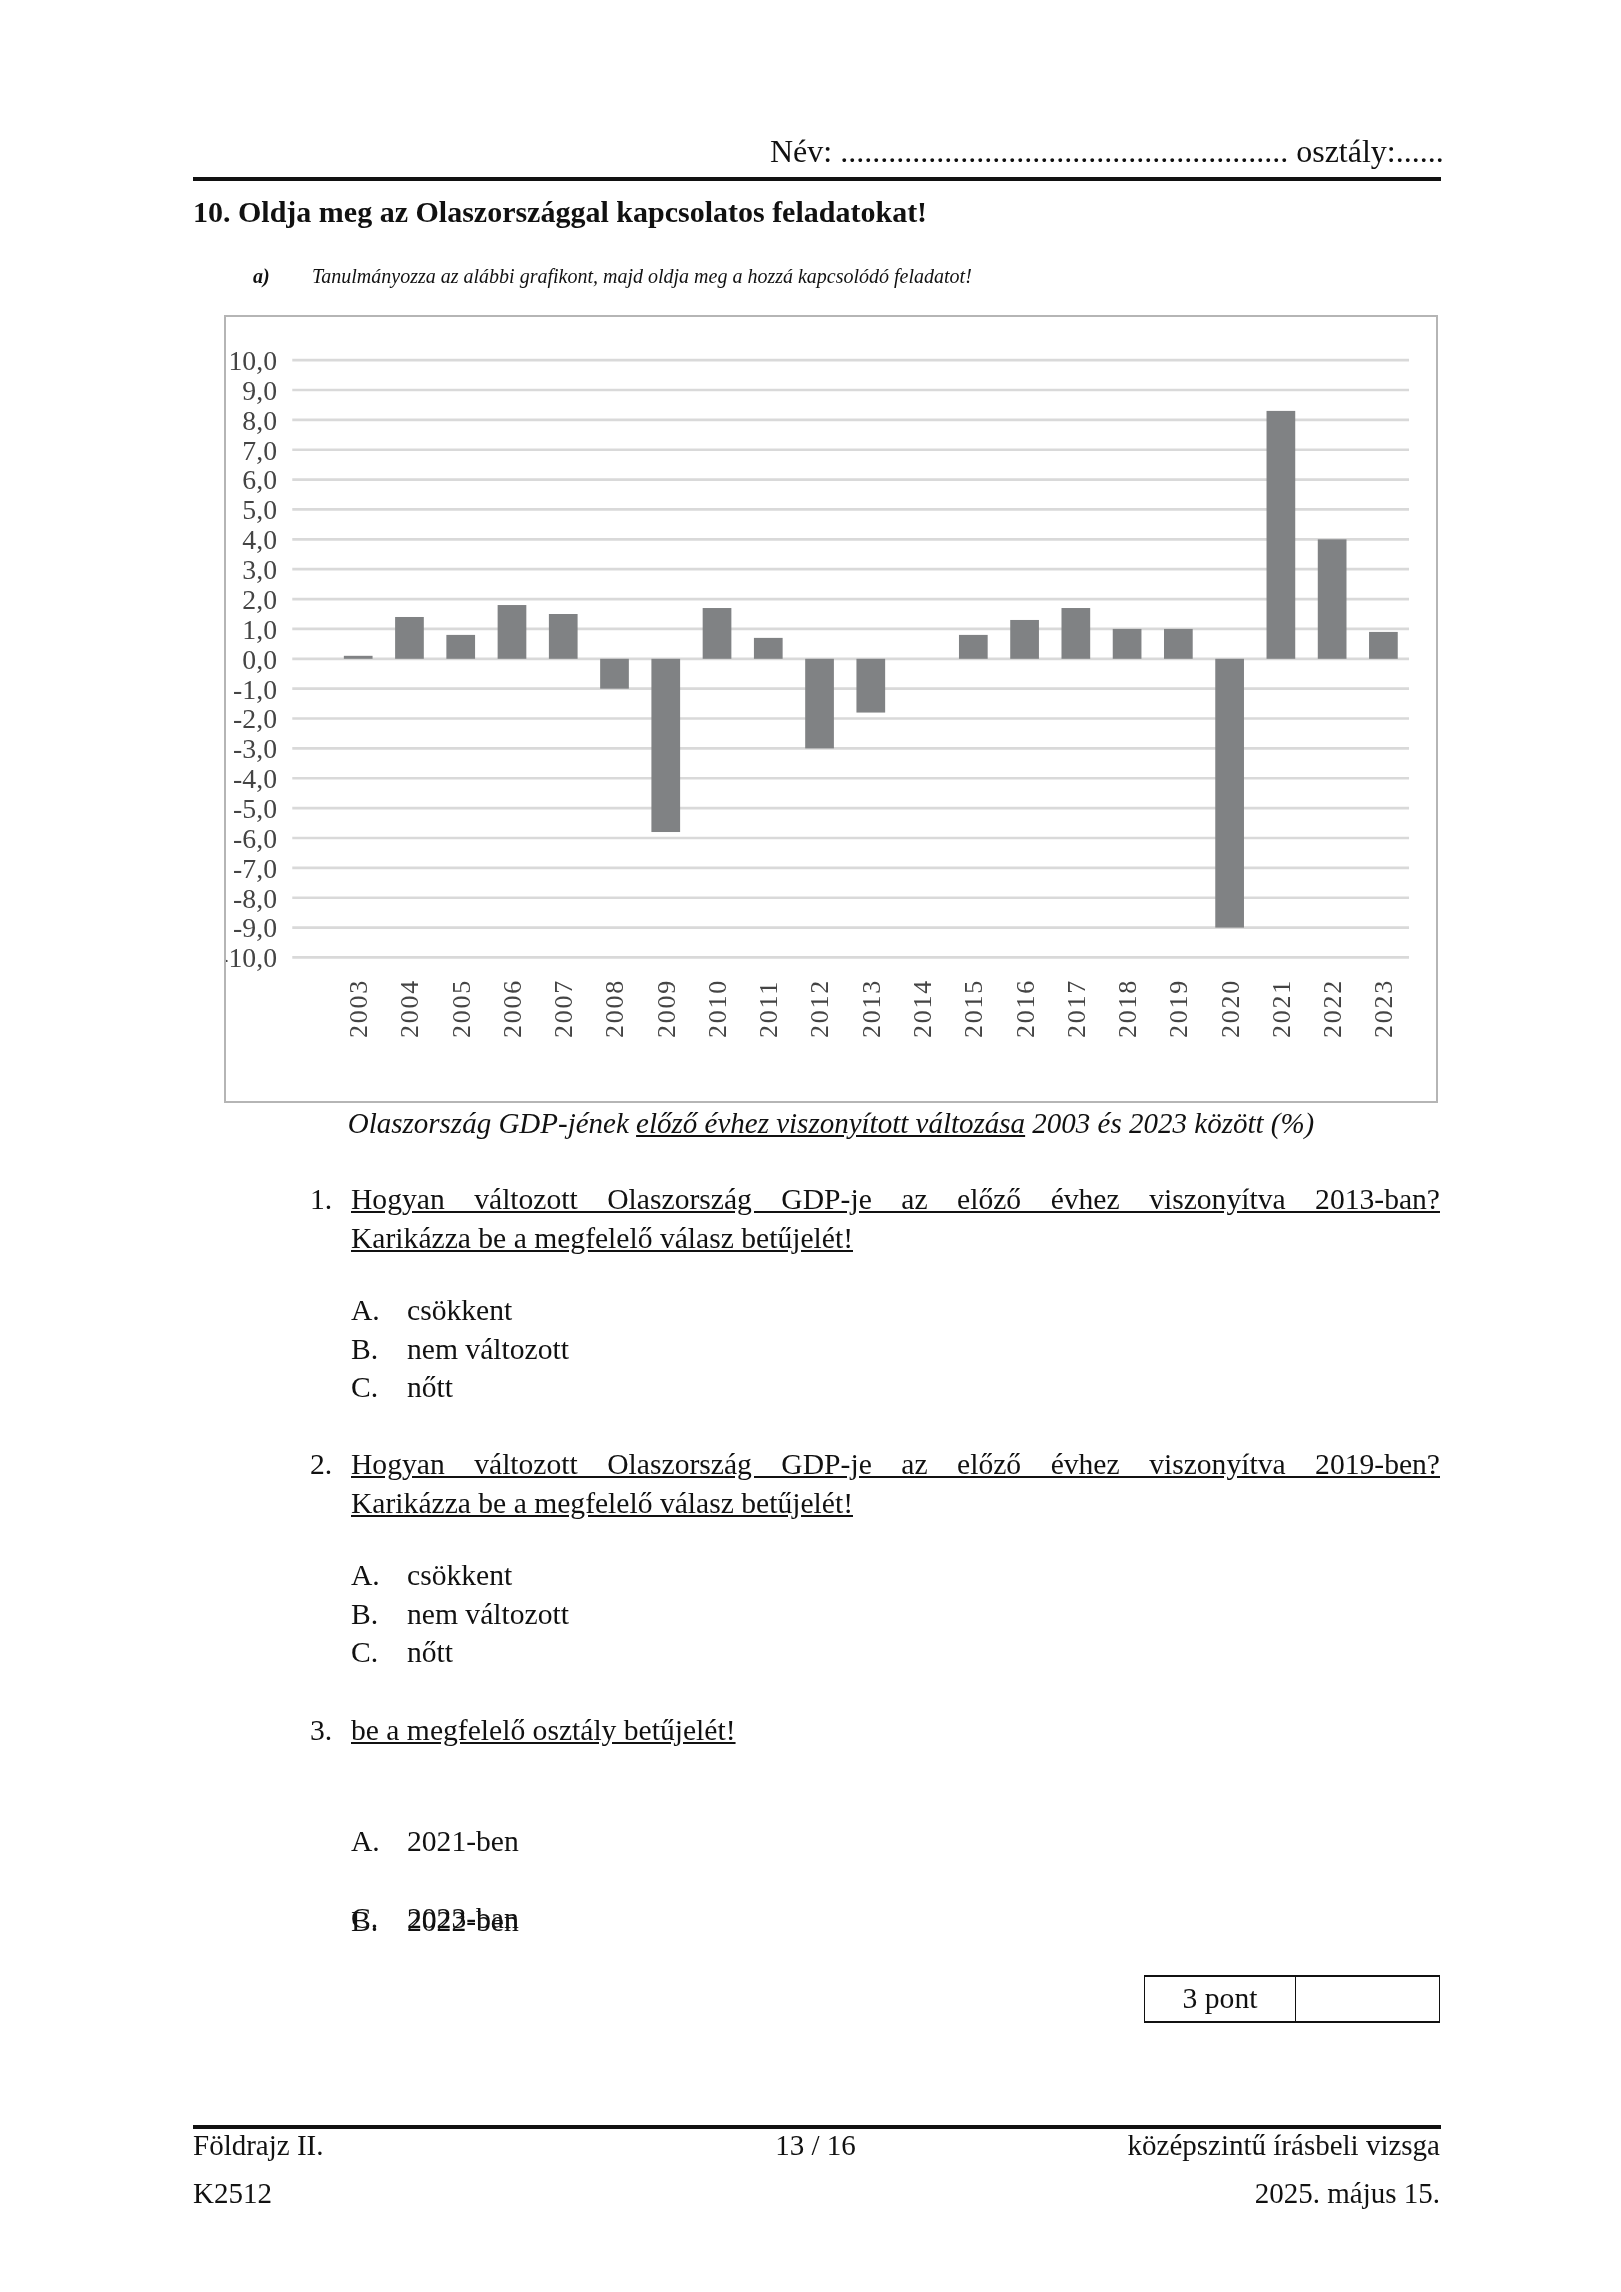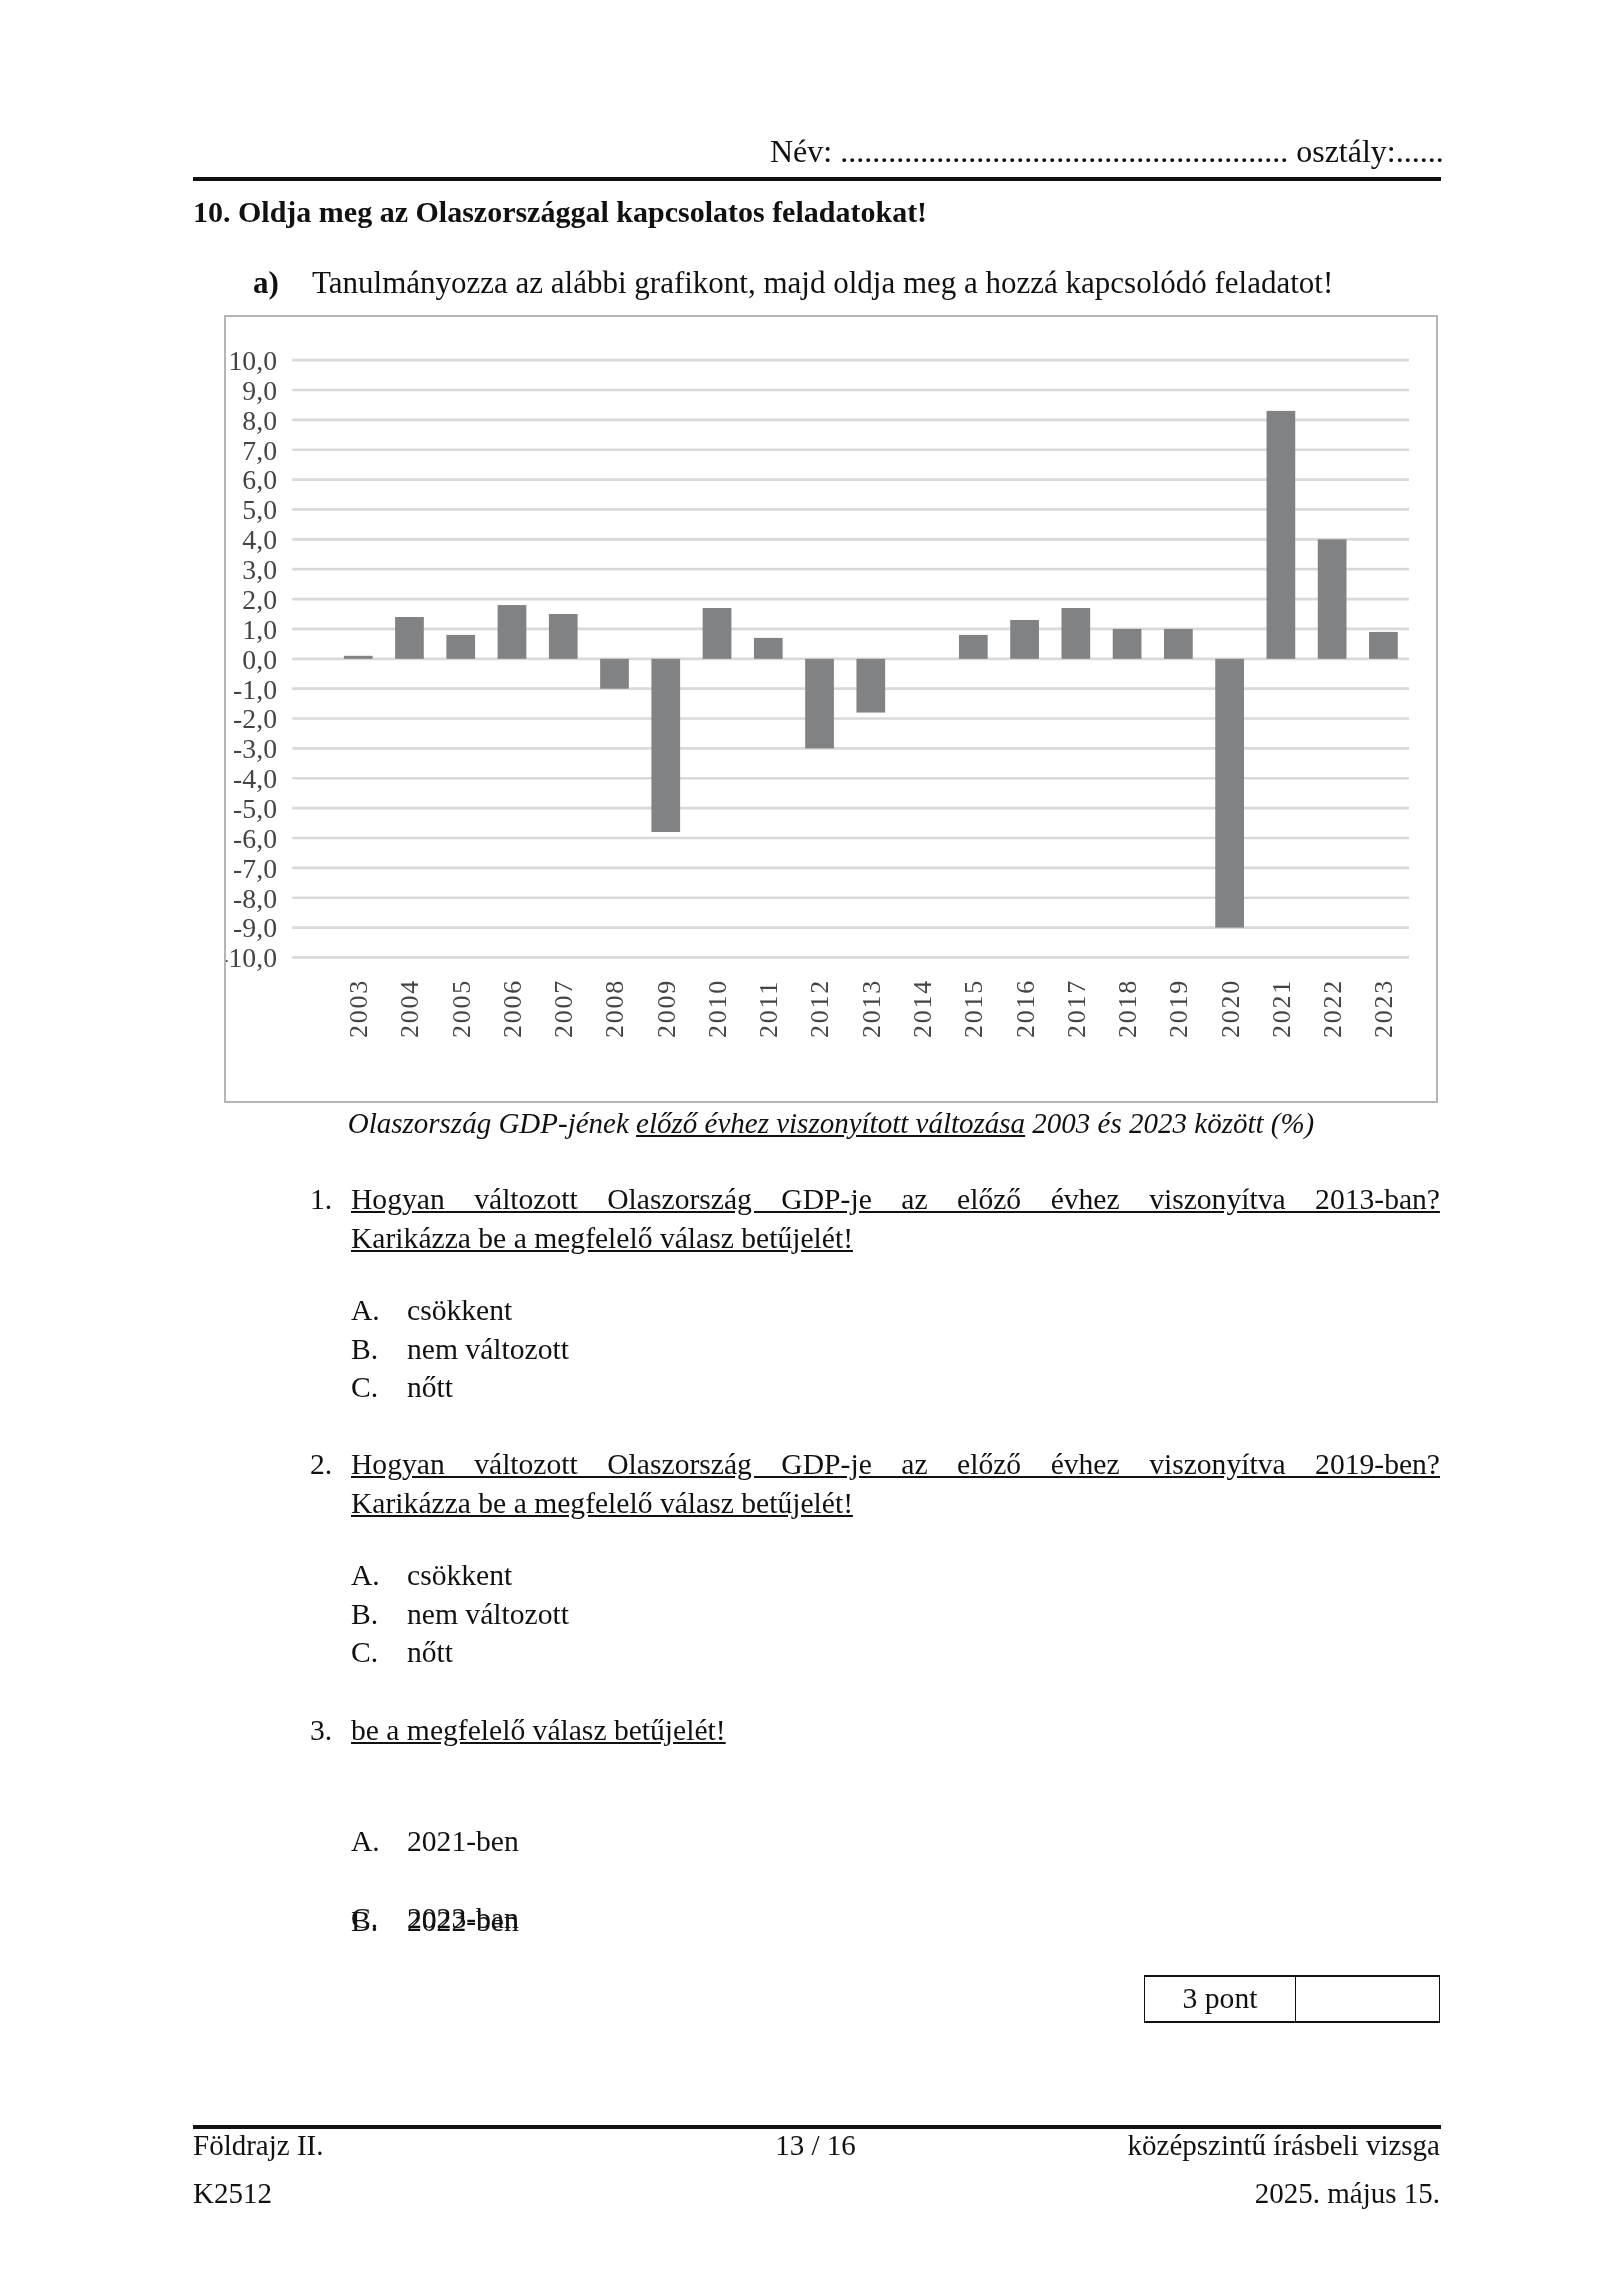--- a/index.html
+++ b/index.html
@@ -2,21 +2,21 @@
 <html style="font-size:14.3px"><head>
 <meta charset="utf-8">
 <style>
   html, body { margin: 0; padding: 0; background: #ffffff; }
   body { width: 1621px; height: 2293px; position: relative; overflow: hidden;
          font-family: "Liberation Serif", "DejaVu Serif", serif; color: #111; }
   .abs { position: absolute; }
   .hdr-name { left: 770px; top: 133px; width: 670px; text-align: right; font-size: 32px; white-space: nowrap; }
   .rule { background: #111; height: 3.6px; left: 193px; width: 1248px; }
   .q-title { left: 193px; top: 195px; font-size: 30px; font-weight: bold; white-space: nowrap; }
-  .sub-a { left: 253px; top: 265px; font-size: 31px; white-space: nowrap; }
+  .sub-a { left: 253px; top: 265px; font-size: 20px; white-space: nowrap; font-style: italic; }
   .sub-a b { display: inline-block; width: 59px; }
   .chart-box { left: 224px; top: 315px; width: 1214px; height: 788px; border: 2.7px solid #b5b5b5; box-sizing: border-box; }
   #chart { position: absolute; left: 0; top: 0; }
   .caption { left: 224px; top: 1107px; width: 1214px; text-align: center; font-size: 29px; font-style: italic; white-space: nowrap; }
   .caption u { text-decoration: underline; }
   .question { left: 310px; width: 1130px; font-size: 29.6px; line-height: 39px; }
   .question .num { position: absolute; left: 0; top: 0; }
   .question .text { margin-left: 41px; text-align: justify; text-align-last: left; text-decoration: underline; }
   .question.q1 .text, .question.q2 .text { text-align-last: justify; }
   .question .text .line2 { display: block; text-align: left; text-align-last: left; }
@@ -140,21 +140,21 @@
 <div class="abs question q2" style="top:1445px;">
   <span class="num">2.</span>
   <div class="text"><span>Hogyan változott Olaszország GDP-je az előző évhez viszonyítva 2019-ben?</span><span class="line2">Karikázza be a megfelelő válasz betűjelét!</span></div>
 </div>
 <div class="abs opt" style="top:1559px;"><span class="letter">A.</span><span>csökkent</span></div>
 <div class="abs opt" style="top:1598px;"><span class="letter">B.</span><span>nem változott</span></div>
 <div class="abs opt" style="top:1636px;"><span class="letter">C.</span><span>nőtt</span></div>
 
 <div class="abs question q3" style="top:1711px;">
   <span class="num">3.</span>
-  <div class="text"><span class="line2">be a megfelelő válasz betűjelét!</span></div>
+  <div class="text"><span class="line2">be a megfelelő osztály betűjelét!</span></div>
 </div>
 <div class="abs opt" style="top:1825px;"><span class="letter">A.</span><span>2021-ben</span></div>
 <div class="abs opt" style="top:1864px;margin-top:41px;"><span class="letter">B.</span><span>2022-ben</span></div>
 <div class="abs opt" style="top:1902px;"><span class="letter">C.</span><span>2023-ban</span></div>
 
 <div class="abs score">
   <div class="pt">3 pont</div>
   <div class="blank"></div>
 </div>
 

